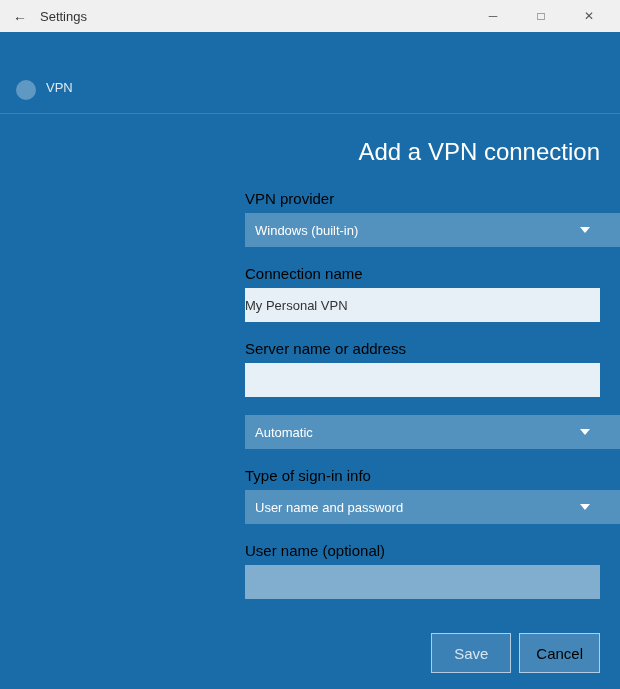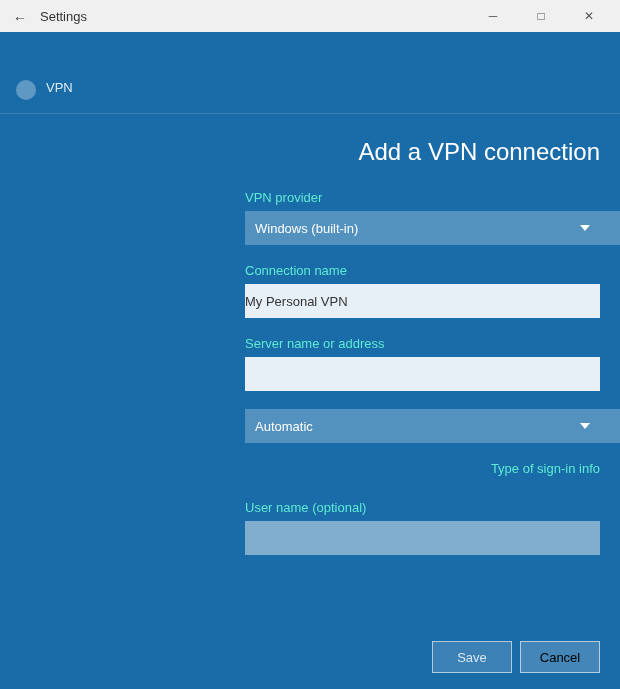--- a/index.html
+++ b/index.html
@@ -112,22 +112,22 @@
       font-size: 24px;
       font-weight: 300;
       margin-bottom: 24px;
     }
 
     .form-group {
       margin-bottom: 18px;
     }
 
     .form-label {
-      color: #5eead4;
-      font-size: 13px;
+      color: #000000;
+      font-size: 15px;
       margin-bottom: 6px;
       display: block;
     }
 
     .form-select {
       width: 423px;
       height: 34px;
       background: rgba(255,255,255,0.25);
       border: none;
       color: white;
@@ -182,23 +182,23 @@
       display: flex;
       justify-content: flex-end;
       gap: 8px;
       padding: 12px 20px 16px 20px;
       background: #1a6ca8;
       flex-shrink: 0;
     }
 
     .btn {
       min-width: 80px;
-      height: 32px;
+      height: 40px;
       padding: 0 16px;
-      font-size: 13px;
+      font-size: 15px;
       cursor: pointer;
       border: 1px solid rgba(255,255,255,0.6);
       background: rgba(255,255,255,0.15);
       color: white;
       font-family: 'Segoe UI', sans-serif;
     }
 
     .btn.primary {
       background: rgba(255,255,255,0.15);
       color: rgba(255,255,255,0.8);
@@ -263,20 +263,25 @@
   <div class="form-group">
     <div class="select-wrapper">
       <select class="form-select">
         <option>Automatic</option>
       </select>
     </div>
   </div>
 
   <div class="form-group">
     <label class="form-label">Type of sign-in info</label>
+    <div class="select-wrapper">
+      <select class="form-select">
+        <option>User name and password</option>
+      </select>
+    </div>
   </div>
 
   <div class="form-group">
     <label class="form-label">User name (optional)</label>
     <input class="form-input disabled" type="text" style="">
   </div>
 
 </div>
 
 <div class="footer">

